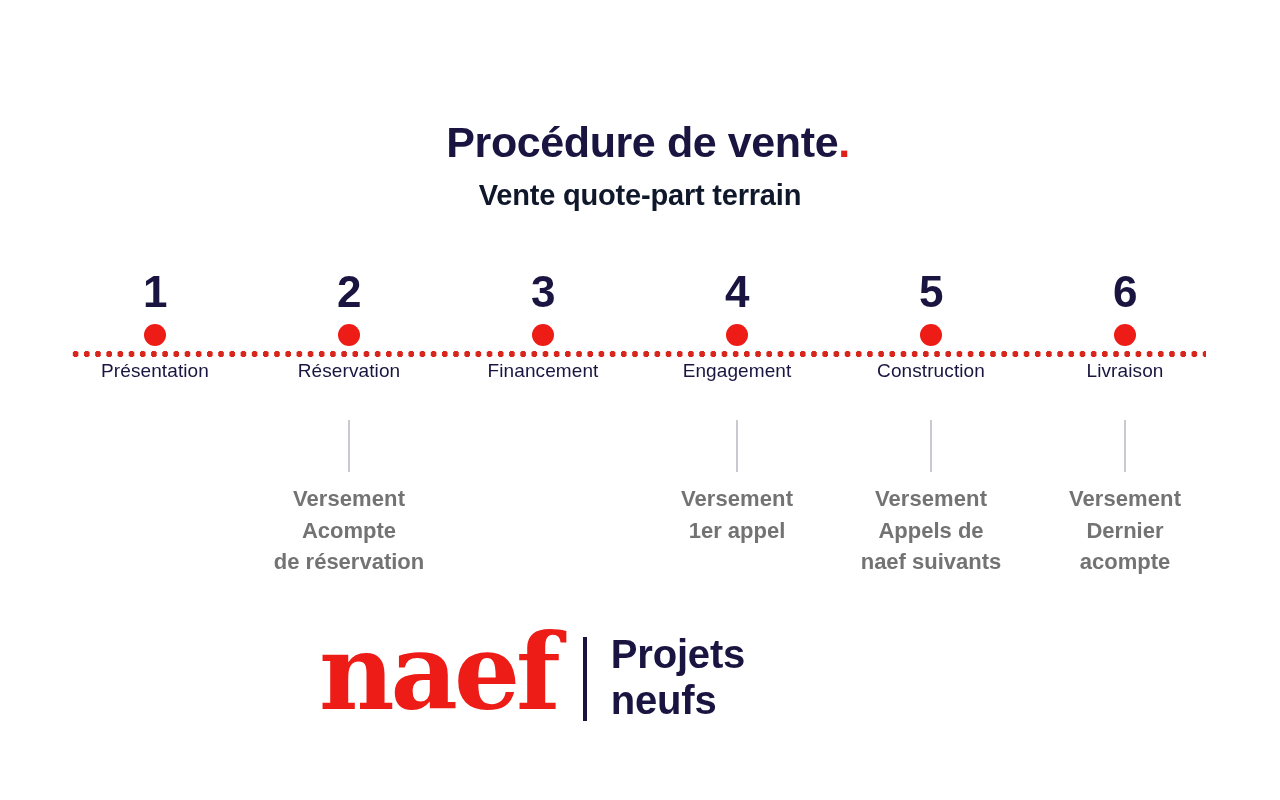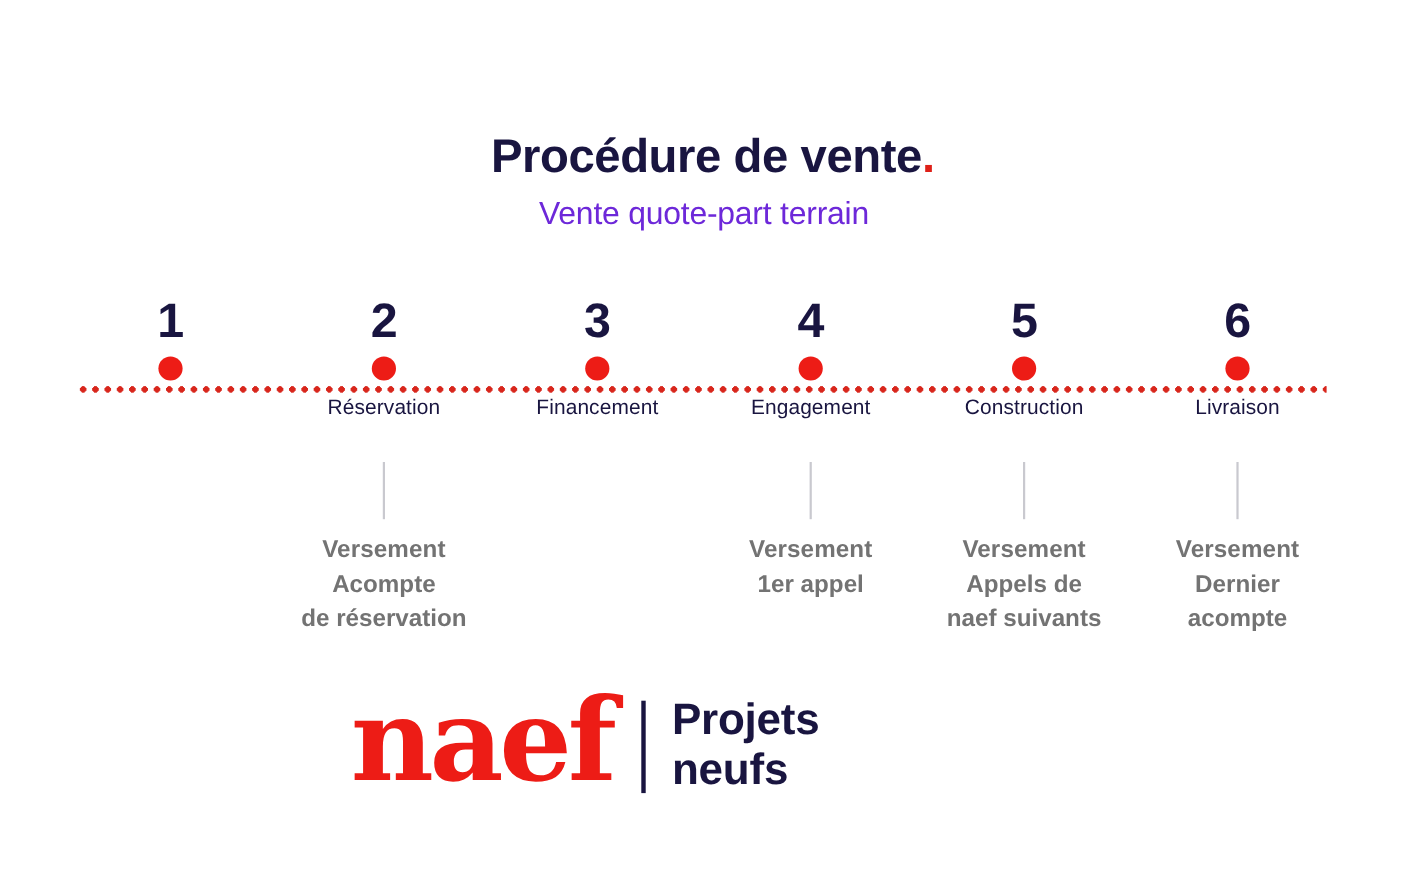--- a/index.html
+++ b/index.html
@@ -38,23 +38,23 @@
     line-height: 1.12;
     margin: 0;
     padding-left: 16px;
   }
   .title-dot {
     color: #DE2018;
   }
   .subtitle {
     margin: 14px 0 0 0;
     font-size: 29px;
-    font-weight: normal;
+    font-weight: bold;
     letter-spacing: -0.2px;
-    color: #6d28d9;
+    color: #0f172a;
     line-height: 1.1;
   }
 
   
   .timeline {
     position: absolute;
     left: 0;
     top: 270px;
     width: 1280px;
     height: 300px;
@@ -195,20 +195,21 @@
   </div>
 
   <div class="timeline">
     <div class="dotted-rail"></div>
     <div id="steps-container">
         <div class="step" style="left: 155px;">
           <div class="step-number">1</div>
           <div class="node-row">
             <div class="node"></div>
           </div>
+          <div class="step-label">Présentation</div>
         </div>
         <div class="step" style="left: 349px;">
           <div class="step-number">2</div>
           <div class="node-row">
             <div class="node"></div>
           </div>
           <div class="step-label">Réservation</div>
           <div class="connector"></div>
           <div class="payment">
             <div class="payment-title">Versement</div>

